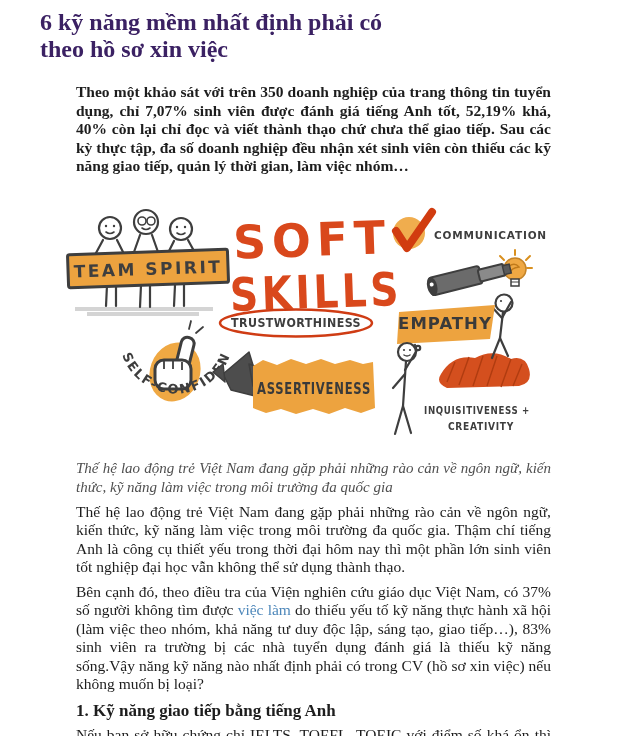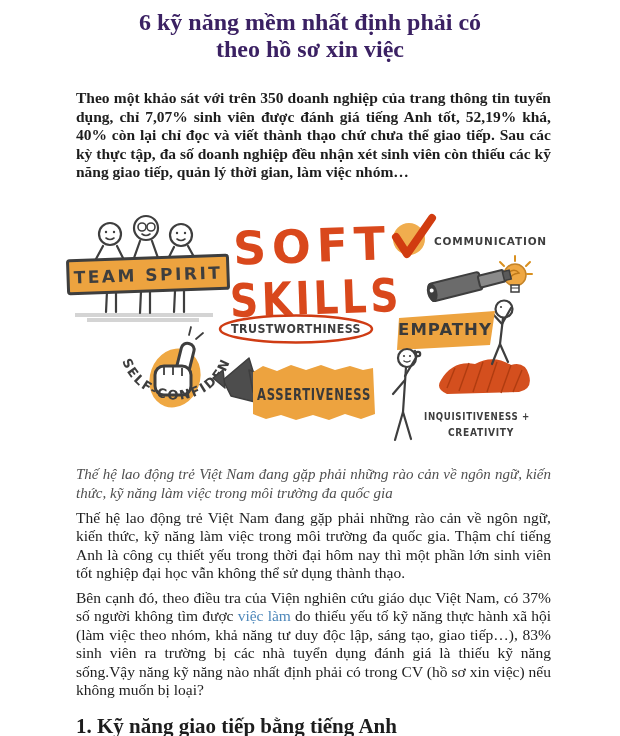--- a/index.html
+++ b/index.html
@@ -4,36 +4,36 @@
 <style>
   * { box-sizing: border-box; }
   html, body { margin: 0; padding: 0; }
   body {
     width: 620px; height: 736px; background: #ffffff;
     font-family: "Liberation Serif", serif; color: #1d1d1d;
     overflow: hidden;
   }
   .page { position: relative; width: 620px; height: 736px; }
   .title {
-    margin: 0; padding: 9px 40px 0 40px; text-align: center;
+    margin: 0; padding: 9px 40px 0 40px; text-align: left;
     font-size: 24px; line-height: 27px; font-weight: bold;
     color: #3b2163;
   }
   .content { padding: 0 69px 0 76px; }
   p { margin: 0; text-align: justify; font-size: 15.5px; line-height: 18.5px; }
-  .p-intro { margin-top: 26px; font-weight: bold; }
+  .p-intro { margin-top: 20px; font-weight: bold; }
   .figure { margin: 30px 0 0 -13px; width: 494px; height: 240px; position: relative; }
   .caption {
     margin-top: 13px; font-style: italic; color: #4f4f4f;
     font-size: 15px; line-height: 19px;
   }
   .p-body { margin-top: 6px; }
   .link { color: #4d87ba; text-decoration: none; }
   .section-heading {
-    margin-top: 17px; font-size: 21px; line-height: 19px;
+    margin-top: 7px; font-size: 17px; line-height: 19px;
     font-weight: bold; text-align: left;
   }
   .hand-text { font-family: "DejaVu Sans", sans-serif; font-weight: bold; }
 </style>
 </head>
 <body>
 
 <div class="page">
   <h1 class="title">
     <span>6 kỹ năng mềm nhất định phải có</span><br>

